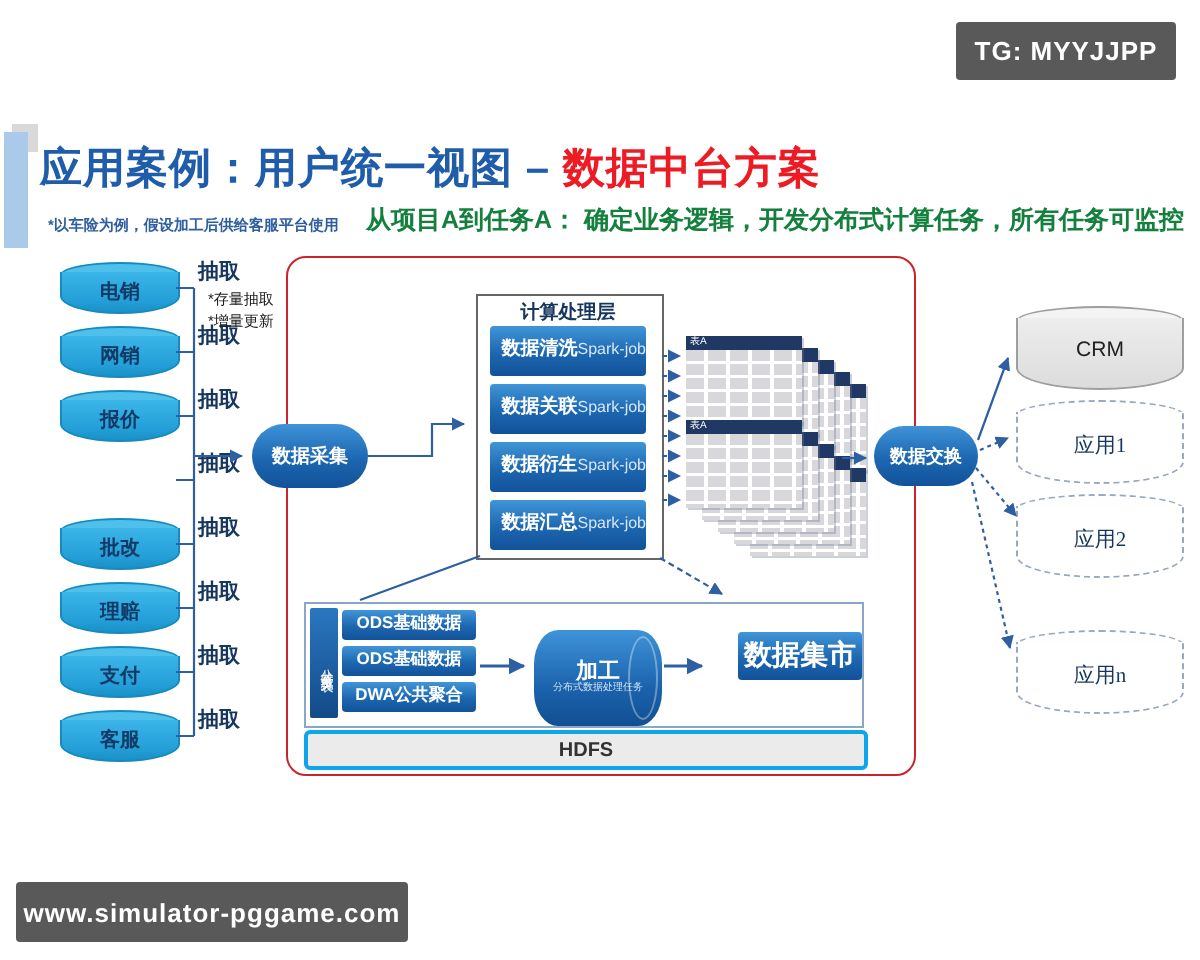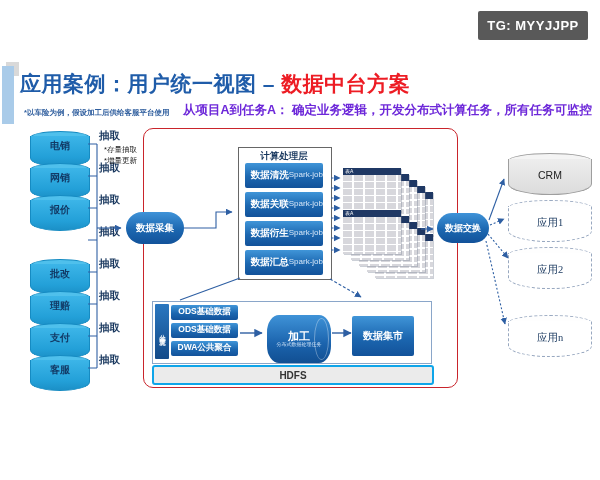--- a/index.html
+++ b/index.html
@@ -11,23 +11,23 @@
          display:flex;align-items:center;justify-content:center;letter-spacing:.5px;}
   .badge.tg{left:478px;top:11px;width:110px;height:29px;font-size:13px;border-radius:2px;}
   .badge.site{left:8px;top:441px;width:196px;height:30px;font-size:13px;border-radius:2px;}
   
   .accent-shadow{left:6px;top:62px;width:13px;height:14px;background:#d9d9d9;}
   .accent-bar{left:2px;top:66px;width:12px;height:58px;background:#a9cbe9;}
   .title{left:20px;top:70px;width:560px;font-size:21px;font-weight:bold;letter-spacing:.5px;white-space:nowrap;}
   .title .main{color:#1f5ca9;}
   .title .accent{color:#ed1c24;}
   .subtitle{left:24px;top:108px;font-size:7.5px;color:#2f5e9e;font-weight:bold;}
-  .headline{left:183px;top:103px;width:410px;font-size:12.5px;font-weight:bold;color:#6d28d9;line-height:1.25;}
-  
-  .cyl{position:absolute;width:60px;height:36px;}
+  .headline{left:183px;top:103px;width:410px;font-size:12.5px;font-weight:bold;color:#15803d;line-height:1.25;}
+  
+  .cyl{position:absolute;width:60px;height:26px;}
   .cyl .cbody{position:absolute;left:0;right:0;top:5px;bottom:0;
     background:linear-gradient(180deg,#3cb5e8 0%,#23a0d8 70%,#1b90c7 100%);
     border:1px solid #168bc2;border-top:none;border-radius:0 0 30px 30px/0 0 9px 9px;}
   .cyl .ctop{position:absolute;left:0;right:0;top:0;height:11px;background:#4fc0ec;
     border:1px solid #168bc2;border-radius:50%;}
   .cyl .clabel{position:absolute;left:0;right:0;top:8px;text-align:center;
     font-weight:bold;font-size:10px;color:#123a66;font-family:"Liberation Serif",serif;}
   
   .rcyl{position:absolute;width:84px;height:42px;}
   .rcyl .cbody{position:absolute;left:0;right:0;top:6px;bottom:0;border-radius:0 0 42px 42px/0 0 11px 11px;}
@@ -70,22 +70,22 @@
     background:linear-gradient(180deg,#2a77c0,#134a88);z-index:3;border-radius:1px;}
   .layers{left:171px;top:305px;width:67px;display:flex;flex-direction:column;gap:3.5px;z-index:3;}
   .layer{height:14.5px;display:flex;align-items:center;justify-content:center;font-size:8.5px;font-weight:bold;}
   .hcyl{left:267px;top:315px;width:64px;height:48px;border-radius:12px/17px;z-index:3;
     background:linear-gradient(180deg,#3f93d8 0%,#1b63ad 60%,#114f92 100%);
     display:flex;flex-direction:column;align-items:center;justify-content:center;color:#fff;line-height:1.15;}
   .hcyl:after{content:"";position:absolute;right:2px;top:3px;bottom:3px;width:13px;
     border-radius:50%;border:1px solid rgba(255,255,255,.35);}
   .hcyl .pname{font-size:11px;font-weight:bold;}
   .hcyl .psub{font-size:5px;color:#cfe3f7;}
-  .mart{left:352px;top:316px;width:62px;height:40px;display:flex;align-items:center;justify-content:center;
-    font-size:10px;font-weight:bold;z-index:3;}
+  .mart{left:369px;top:316px;width:62px;height:24px;display:flex;align-items:center;justify-content:center;
+    font-size:14px;font-weight:bold;z-index:3;}
   .hdfs{left:152px;top:365px;width:278px;height:16px;background:#ebebeb;border:2px solid #0ea5e9;
     border-radius:3px;display:flex;align-items:center;justify-content:center;
     font-size:10px;font-weight:bold;color:#333;z-index:2;}
   
   .pill{position:absolute;display:flex;align-items:center;justify-content:center;color:#fff;
     font-weight:bold;border-radius:16px;z-index:35;
     background:linear-gradient(180deg,#3f93d8 0%,#1c67b0 55%,#12529a 100%);}
   .pill.collect{left:126px;top:212px;width:58px;height:32px;font-size:9.5px;}
   .pill.exchange{left:437px;top:213px;width:52px;height:30px;font-size:9px;}
   .connectors{left:0;top:0;z-index:30;pointer-events:none;}
@@ -120,20 +120,21 @@
       <path d="M489,220 L504,179" marker-end="url(#mArr)"></path>
       <path d="M490,225 L504,219" stroke-dasharray="2,2" marker-end="url(#mArr)"></path>
       <path d="M488,234 L508,258" stroke-dasharray="2,2" marker-end="url(#mArr)"></path>
       <path d="M486,241 L505,324" stroke-dasharray="2,2" marker-end="url(#mArr)"></path>
       <path d="M240,333 H262" stroke-width="1.4" marker-end="url(#mArr)"></path>
       <path d="M332,333 H351" stroke-width="1.4" marker-end="url(#mArr)"></path>
     </g>
   </svg>
 
   <div class="badge tg">TG: MYYJJPP</div>
+  <div class="badge site">www.simulator-pggame.com</div>
 
   <div class="abs accent-shadow"></div>
   <div class="abs accent-bar"></div>
   <div class="abs title"><span class="main">应用案例：用户统一视图 – </span><span class="accent">数据中台方案</span></div>
   <div class="abs subtitle">*以车险为例，假设加工后供给客服平台使用</div>
   <div class="abs headline">从项目A到任务A： 确定业务逻辑，开发分布式计算任务，所有任务可监控</div>
 
   <div class="cyl" style="left:30px;top:131px">
       <div class="ctop"></div>
       <div class="cbody"></div>

